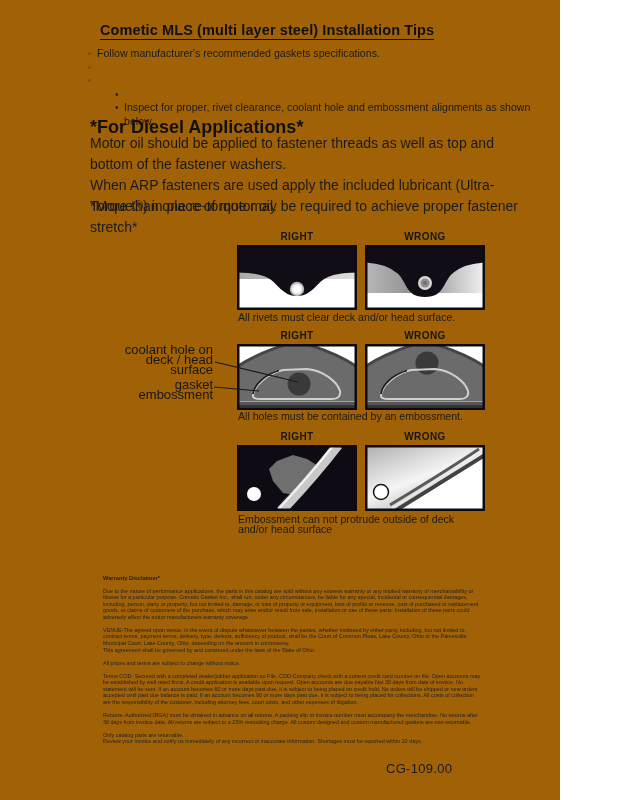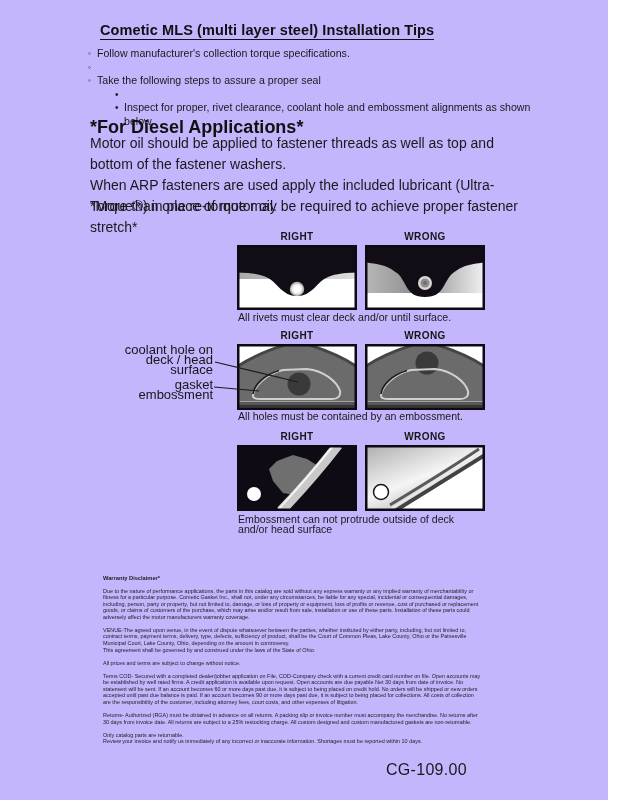--- a/index.html
+++ b/index.html
@@ -1,18 +1,18 @@
 <!DOCTYPE html>
 <html><head>
 <meta charset="utf-8">
 <style>
   html,body { margin:0; padding:0; background:#ffffff; }
   .page {
-    position:relative; width:560px; height:800px; background:#c4b5fd;
-    font-family:"Liberation Sans", sans-serif; color:#1a1a1a; overflow:hidden;padding-left:48px;
+    position:relative; width:560px; height:800px; background:#a16207;
+    font-family:"Liberation Sans", sans-serif; color:#1a1a1a; overflow:hidden;
   }
   .abs { position:absolute; }
   .title {
     font-size:14.5px; font-weight:bold; letter-spacing:0.1px;
     border-bottom:1.7px solid #111; padding-bottom:1px; display:inline-block;
     color:#111;
   }
   .bullets { font-size:10.6px; line-height:13.6px; }
   .bullet-row { display:flex; }
   .bullet-glyph { width:9px; font-size:8.5px; line-height:13.6px; flex:0 0 9px; }
@@ -20,42 +20,41 @@
   .sub { margin-left:27px; }
   .section-heading { font-size:18px; font-weight:bold; color:#111; }
   .body-text { font-size:14px; line-height:21px; white-space:pre-line; }
   .rw-label { position:absolute; width:120px; text-align:center; font-size:10px; font-weight:bold; letter-spacing:0.4px; color:#161616; }
   .caption { font-size:10.6px; line-height:10px; white-space:pre-line; }
   .ann { font-size:13px; line-height:9.8px; text-align:right; white-space:pre-line; color:#161616; }
   .diagram { position:absolute; width:120px; }
   .footer { width:420px; color:#222222; }
   .footer-heading { font-size:5.7px; font-weight:bold; margin:0 0 6.6px 0; }
   .footer p { font-size:5.45px; line-height:6.55px; margin:0 0 6.6px 0; white-space:pre-line; }
-  .pagenum { font-size:16px; letter-spacing:0.3px; color:#1a1a1a; }
+  .pagenum { font-size:13px; letter-spacing:0.3px; color:#1a1a1a; }
 </style>
 </head>
 <body>
 
 <div class="page">
 
   <div class="abs" style="left:100px; top:21px;">
     <span class="title">Cometic MLS (multi layer steel) Installation Tips</span>
   </div>
 
   <div class="abs bullets" style="left:88px; top:47px; width:470px;">
     <div class="bullet-row">
       <span class="bullet-glyph">◦</span>
-      <span>Follow manufacturer's collection torque specifications.</span>
+      <span>Follow manufacturer's recommended gaskets specifications.</span>
     </div>
     <div class="bullet-row">
       <span class="bullet-glyph">◦</span>
     </div>
     <div class="bullet-row">
       <span class="bullet-glyph">◦</span>
-      <span>Take the following steps to assure a proper seal</span>
     </div>
     <div class="bullet-row sub">
       <span class="bullet-glyph solid">•</span>
     </div>
     <div class="bullet-row sub">
       <span class="bullet-glyph solid">•</span>
       <span>Inspect for proper, rivet clearance, coolant hole and embossment alignments as shown below.</span>
     </div>
   </div>
 
@@ -99,21 +98,21 @@
       <rect x="0" y="17" width="120" height="31" fill="url(#g2)"></rect>
       <rect x="0" y="48" width="120" height="17" fill="#ffffff"></rect>
       <path d="M0,0 H120 V17.5 C102,19 96,22 88,28 C78,36 80,52 60,52 C40,52 42,36 32,28 C24,22 18,19 0,17.5 Z" fill="#110c16"></path>
       <circle cx="60" cy="38" r="7" fill="#d8d8d8"></circle>
       <circle cx="60" cy="38" r="4.6" fill="#8f8f8f"></circle>
       <circle cx="60" cy="38" r="2" fill="#6f6f6f"></circle>
       <rect x="1.25" y="1.25" width="117.5" height="62.5" fill="none" stroke="#0e0a12" stroke-width="2.5"></rect>
     </svg>
   </div>
 
-  <div class="abs caption" style="left:238px; top:312px;">All rivets must clear deck and/or until surface.</div>
+  <div class="abs caption" style="left:238px; top:312px;">All rivets must clear deck and/or head surface.</div>
 
   <div class="rw-label" style="left:237px; top:330px;">RIGHT</div>
   <div class="rw-label" style="left:365px; top:330px;">WRONG</div>
 
   <div class="abs ann" style="left:100px; top:345px; width:113px;">coolant hole on
 deck / head surface</div>
   <div class="abs ann" style="left:100px; top:380px; width:113px;">gasket embossment</div>
 
   <div class="diagram" style="left:237px; top:344px; height:66px;">
     <svg width="120" height="66" viewBox="0 0 120 66">

